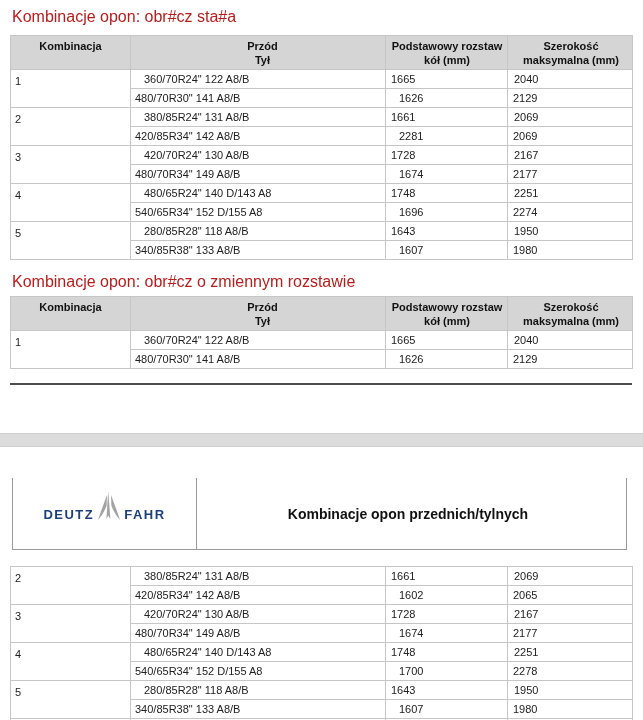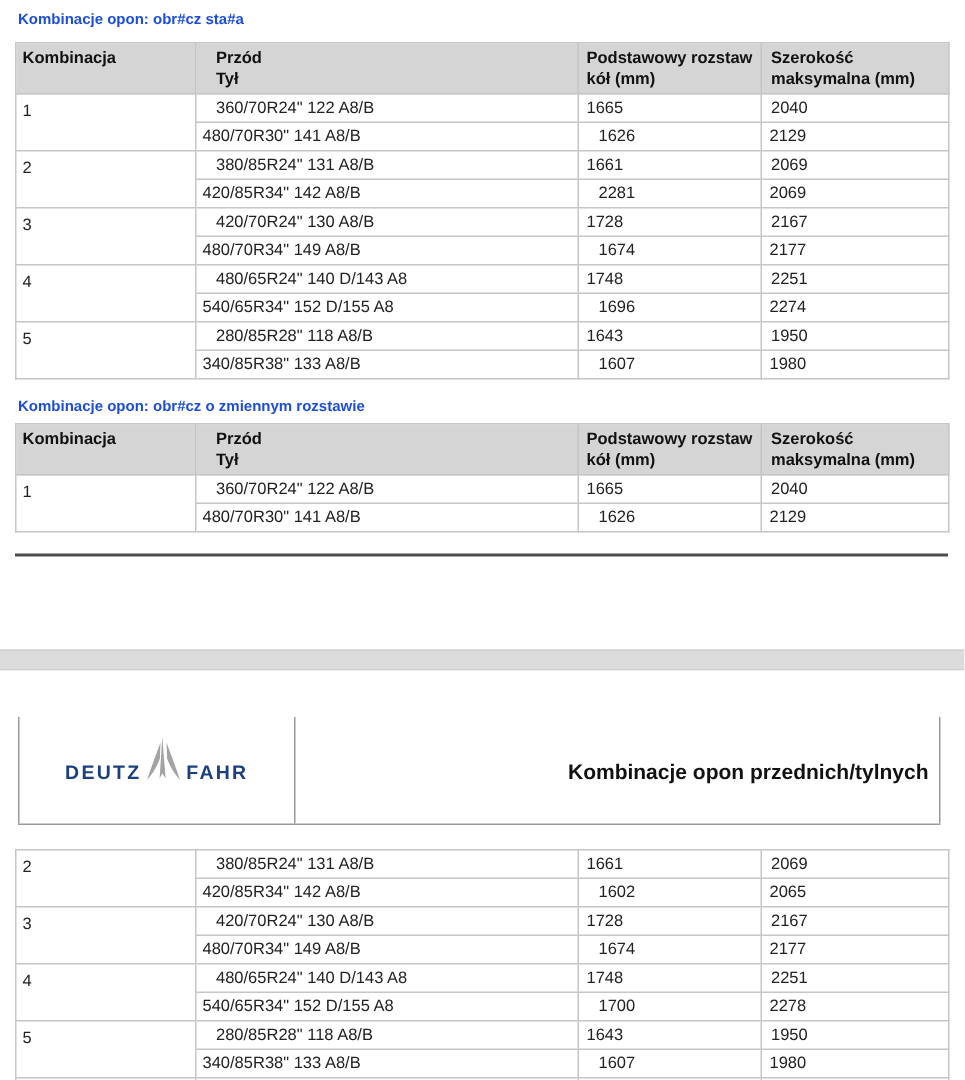--- a/index.html
+++ b/index.html
@@ -14,27 +14,27 @@
   }
   *{box-sizing:border-box;margin:0;padding:0;}
   html,body{width:643px;height:720px;overflow:hidden;background:#ffffff;
     font-family:"Liberation Sans","DejaVu Sans",sans-serif;color:#000;}
   .page{background:#fff;width:643px;}
   .page-1{height:433px;padding:8px 10px 0 10px;}
   .page-gap{height:14px;width:643px;background:var(--page-gap);
     border-top:1px solid #cfcfcf;border-bottom:1px solid #cfcfcf;}
   .page-2{height:273px;padding-top:31px;overflow:hidden;}
 
-  .doc-title{font-size:10px;font-weight:700;color:#1d4ed8;margin-left:2px;}
+  .doc-title{font-size:16px;font-weight:400;color:#b91c1c;margin-left:2px;}
   .title-1{margin-bottom:9px;}
   .title-2{margin-top:13px;margin-bottom:5px;}
 
   table.tyre-table{border-collapse:collapse;table-layout:fixed;width:622px;
     font-size:11px;color:#222;}
-  table.tyre-table th{background:var(--header-bg);font-weight:bold;text-align:left;
+  table.tyre-table th{background:var(--header-bg);font-weight:bold;text-align:center;
     vertical-align:top;border:1px solid var(--tbl-border);padding:3px 4px 2px 4px;
     line-height:14px;font-size:11px;color:#111;}
   table.tyre-table td{border:1px solid var(--tbl-border);height:19px;
     padding:0 4px;vertical-align:middle;line-height:18px;white-space:nowrap;
     overflow:hidden;}
   table.tyre-table td.combo-cell{vertical-align:top;padding-top:2px;}
   table.tyre-table th:nth-child(2),table.tyre-table td:nth-child(2){padding-left:13px;}
   table.tyre-table th:nth-child(3),table.tyre-table td:nth-child(3){padding-left:5px;}
   table.tyre-table th:nth-child(4),table.tyre-table td:nth-child(4){padding-left:6px;}
   table.tyre-table tr.partial-row td{height:7px;}
@@ -42,21 +42,21 @@
   .footer-rule{border:none;border-top:2px solid var(--rule);margin:14px 0 0 0;width:622px;}
   .page-footer{display:flex;justify-content:space-between;width:622px;
     font-size:9px;color:#1a1a1a;margin-top:9px;}
 
   .header-box{margin-left:12px;width:615px;height:72px;display:flex;
     border-bottom:1px solid var(--box-border);}
   .logo-cell{width:185px;border-left:1px solid var(--box-border);
     border-right:1px solid var(--box-border);display:flex;align-items:center;
     justify-content:center;}
   .title-cell{flex:1;border-right:1px solid var(--box-border);display:flex;
-    align-items:center;justify-content:flex-end;padding-right:7px;}
+    align-items:center;justify-content:center;padding-right:7px;}
   .page2-title{font-size:14px;font-weight:bold;color:#111;}
 
   .brand-logo{display:flex;align-items:flex-end;position:relative;top:-8px;}
   .brand-word{display:flex;}
   .brand-text{font-size:13px;font-weight:bold;color:var(--brand-navy);
     letter-spacing:1.5px;line-height:13px;}
   .bar{height:4px;width:100%;}
   .bar-green{background:var(--brand-green);margin-top:2px;}
   .bar-navy{background:var(--brand-navy);margin-top:1px;}
   .logo-arrow{color:var(--arrow-gray);margin:0 3px -1px 3px;}

